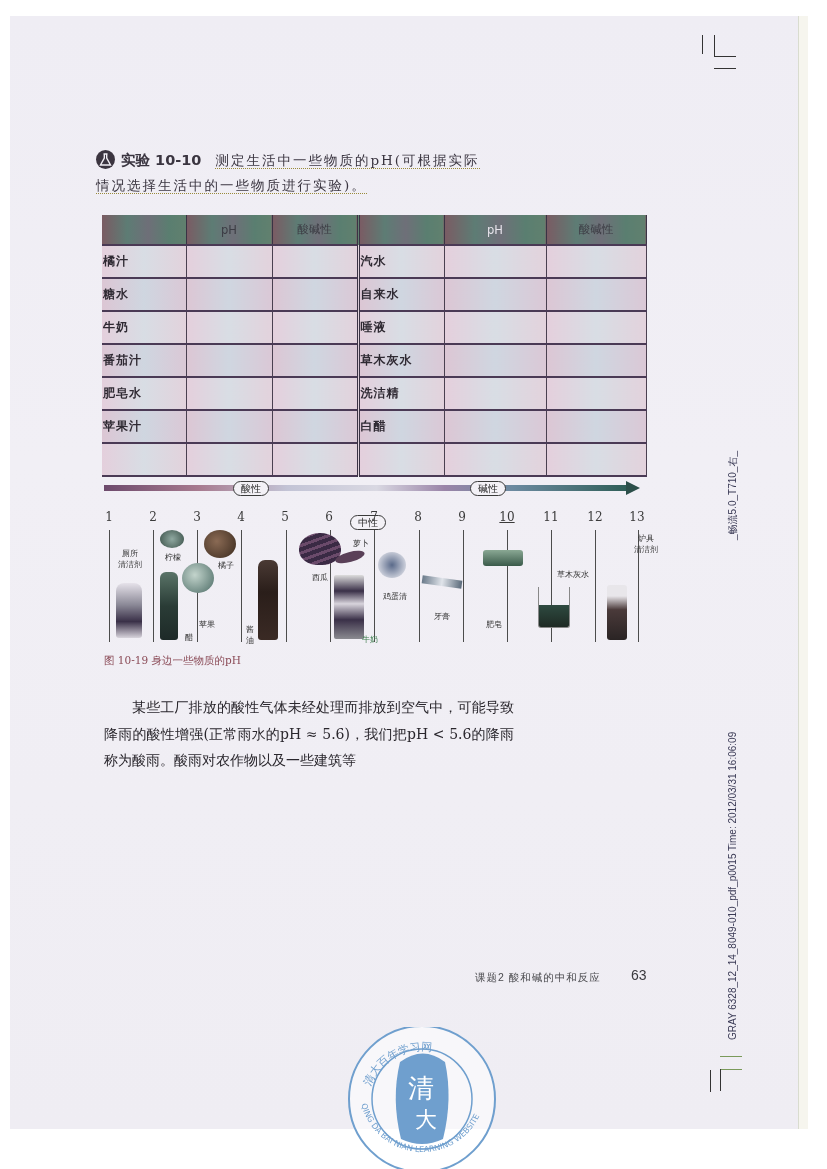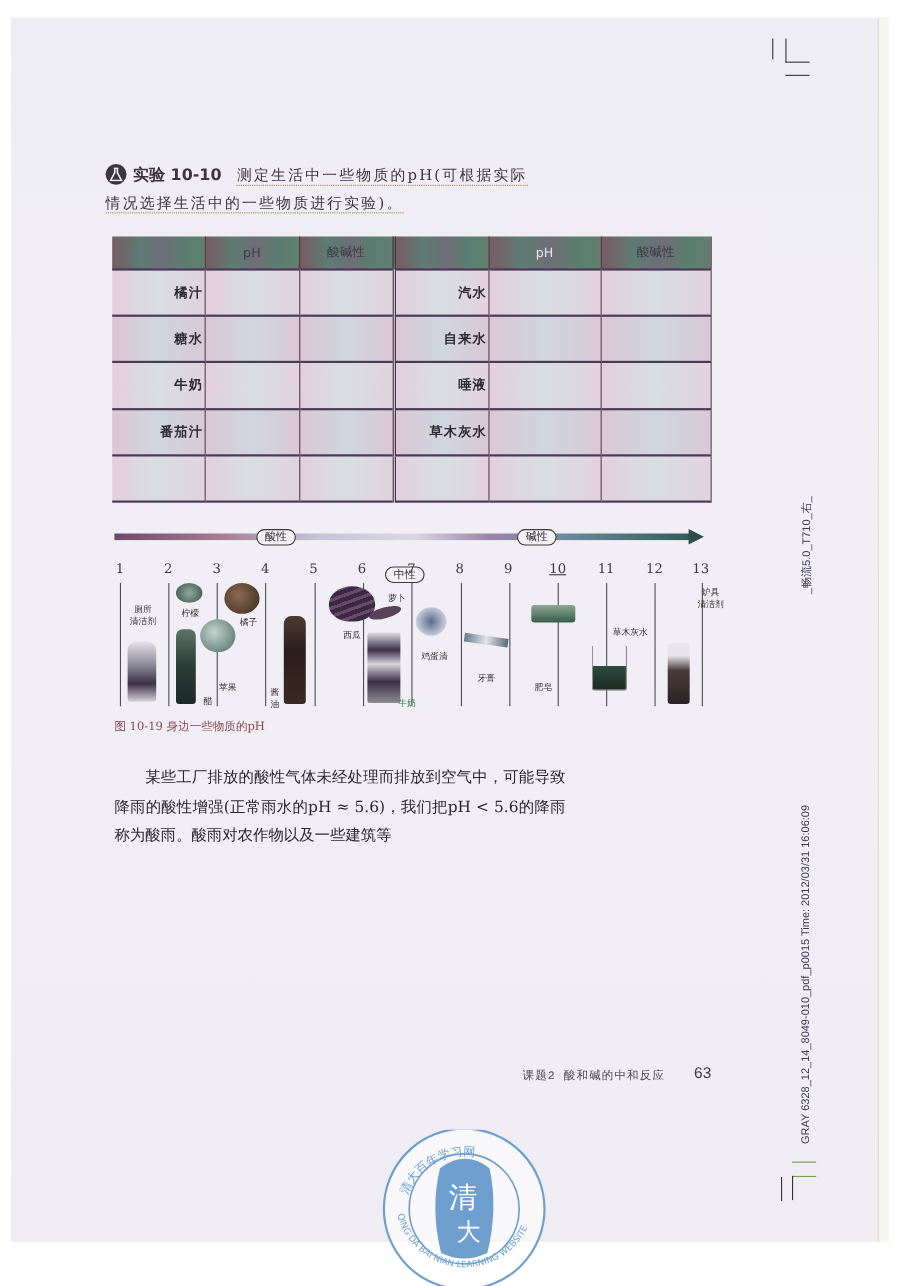--- a/index.html
+++ b/index.html
@@ -40,21 +40,21 @@
     font-size: 12px; font-family: "DejaVu Sans", sans-serif; color: #2b2b30;
   }
   .ph-table th {
     height: 27px; font-weight: normal; font-size: 11.5px; color: #3c3c44;
     background: linear-gradient(90deg, #7a5b63 0%, #5d7c74 30%, #6e6f78 55%, #5a7e70 80%, #61806e 100%);
     border-right: 1px solid #3a3344;
   }
   .ph-table th.light { color: #e8e4ec; }
   .ph-table td {
     height: 29px; border-top: 2px solid #4a3a55; border-right: 1px solid #4a4050;
-    text-align: right;
+    text-align: left;
   }
   .ph-table tr:nth-child(odd) td { background: linear-gradient(90deg, #e4cfdc, #d8dde4 50%, #e2d2dc); }
   .ph-table tr:nth-child(even) td { background: linear-gradient(90deg, #dcc6d4, #cfd6e0 50%, #dac8d6); }
   .ph-table td.name { font-weight: bold; letter-spacing: 1px; color: #2f2a33; }
   .ph-table .sep { border-right: 3px double #3a3344; }
   .ph-table tbody tr:last-child td { border-bottom: 2px solid #4a3a55; }
 
   
   .scale-arrow {
     position: absolute; left: 104px; top: 485px; width: 524px; height: 6px;
@@ -87,21 +87,21 @@
   .body-text {
     position: absolute; left: 104px; top: 694px; width: 410px;
     font-family: "DejaVu Serif", serif; font-size: 14px; line-height: 26.5px; color: #29262c;
     text-align: justify;
   }
   .body-text p { margin: 0; text-indent: 28px; }
 
   
   .running-footer {
     position: absolute; left: 475px; top: 971px; font-size: 10.5px; color: #4a4a4e;
-    font-family: Liberation Mono, monospace; letter-spacing: 1px;
+    font-family: Liberation Sans, sans-serif; letter-spacing: 1px;
   }
   .page-number { position: absolute; left: 631px; top: 967px; font-size: 14px; color: #3a3a3e; font-family: "Liberation Sans", sans-serif; }
 
   
   .side-text {
     position: absolute; font-size: 10px; color: #3a3a55; white-space: nowrap;
     transform-origin: left top; transform: rotate(-90deg);
     font-family: "Liberation Sans", sans-serif;
   }
 
@@ -174,20 +174,36 @@
         <td class="sep"></td>
       <td class="name">唾液</td>
       <td></td>
         <td></td>
     </tr>
     <tr>
       <td class="name">番茄汁</td>
       <td></td>
         <td class="sep"></td>
       <td class="name">草木灰水</td>
+      <td></td>
+        <td></td>
+    </tr>
+    <tr>
+      <td class="name">肥皂水</td>
+      <td></td>
+        <td class="sep"></td>
+      <td class="name">洗洁精</td>
+      <td></td>
+        <td></td>
+    </tr>
+    <tr>
+      <td class="name">苹果汁</td>
+      <td></td>
+        <td class="sep"></td>
+      <td class="name">白醋</td>
       <td></td>
         <td></td>
     </tr>
     <tr>
       <td class="name"></td>
       <td></td>
         <td class="sep"></td>
       <td class="name"></td>
       <td></td>
         <td></td>

